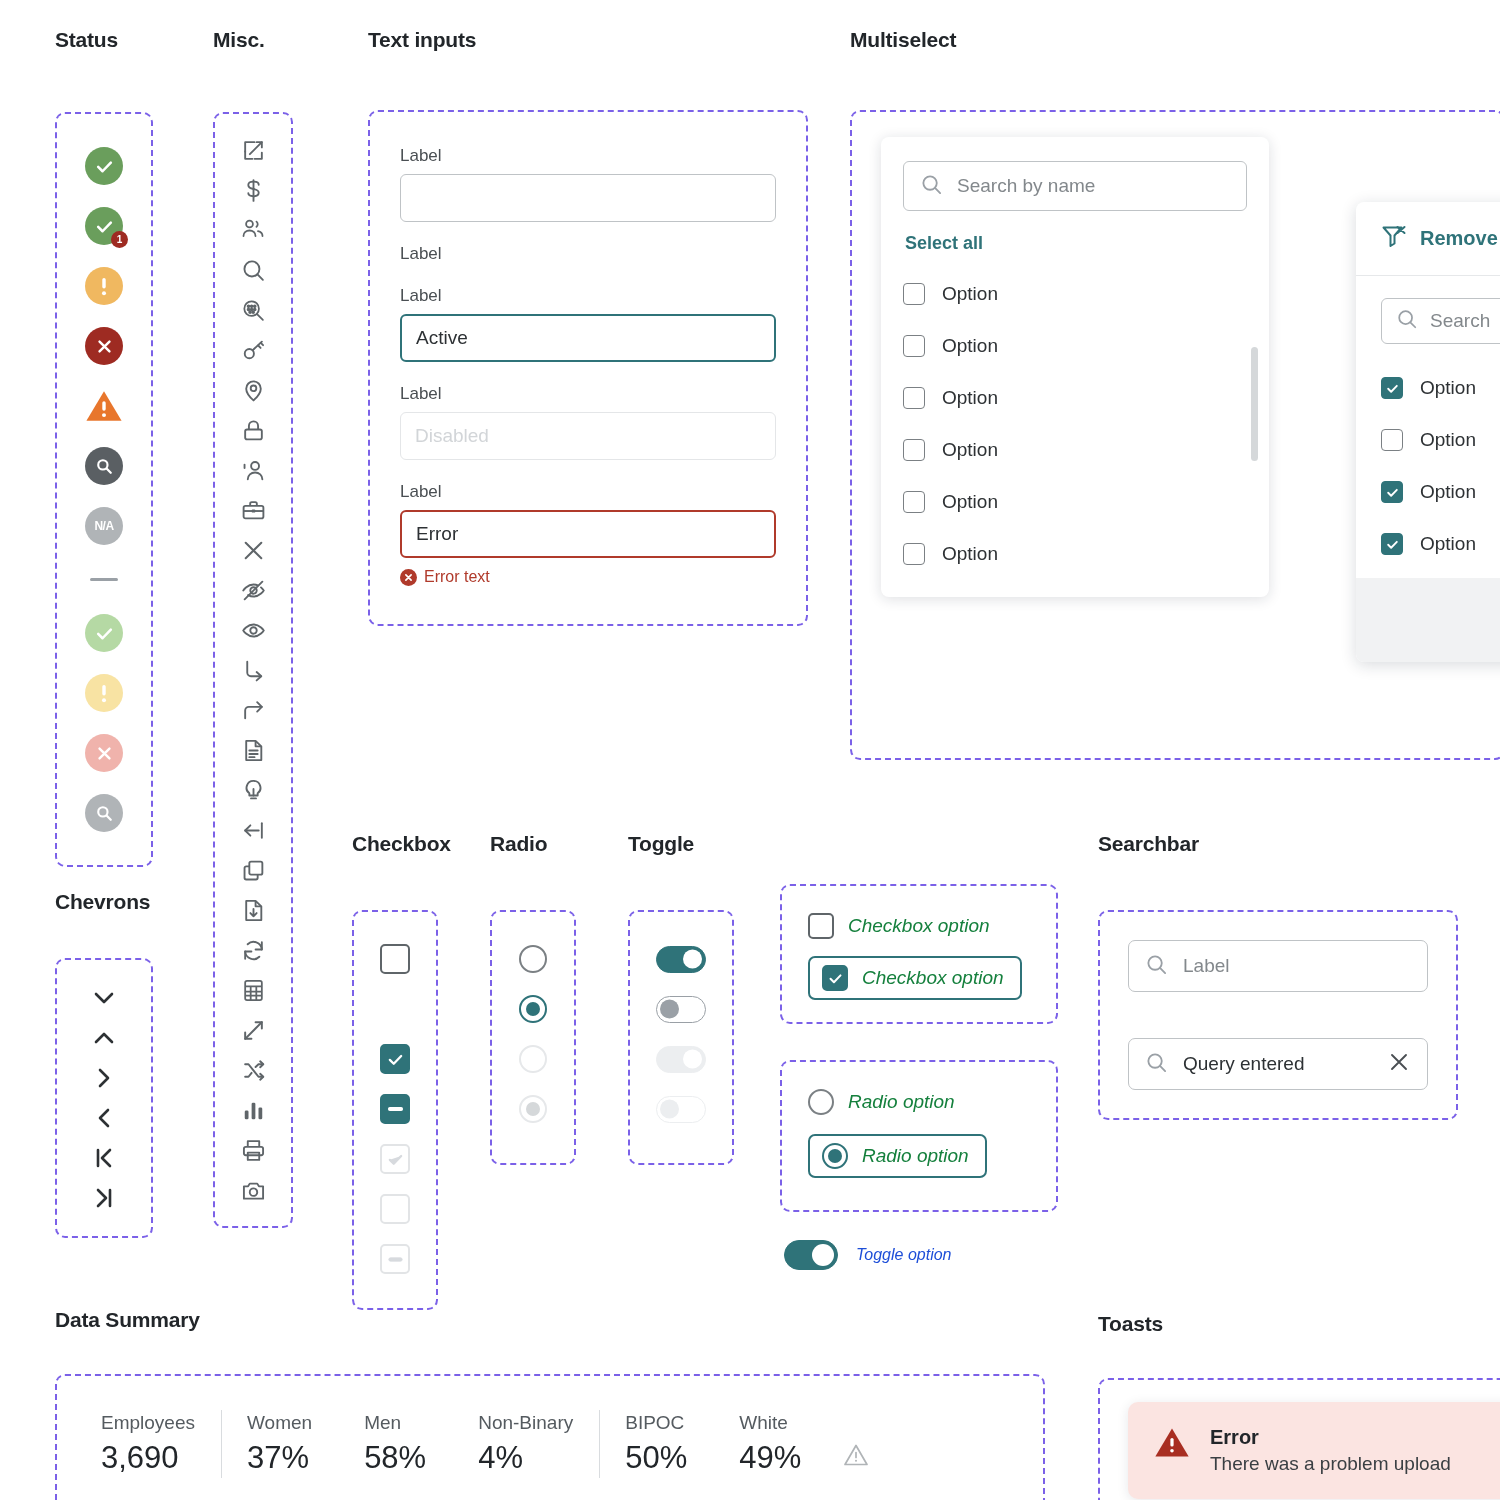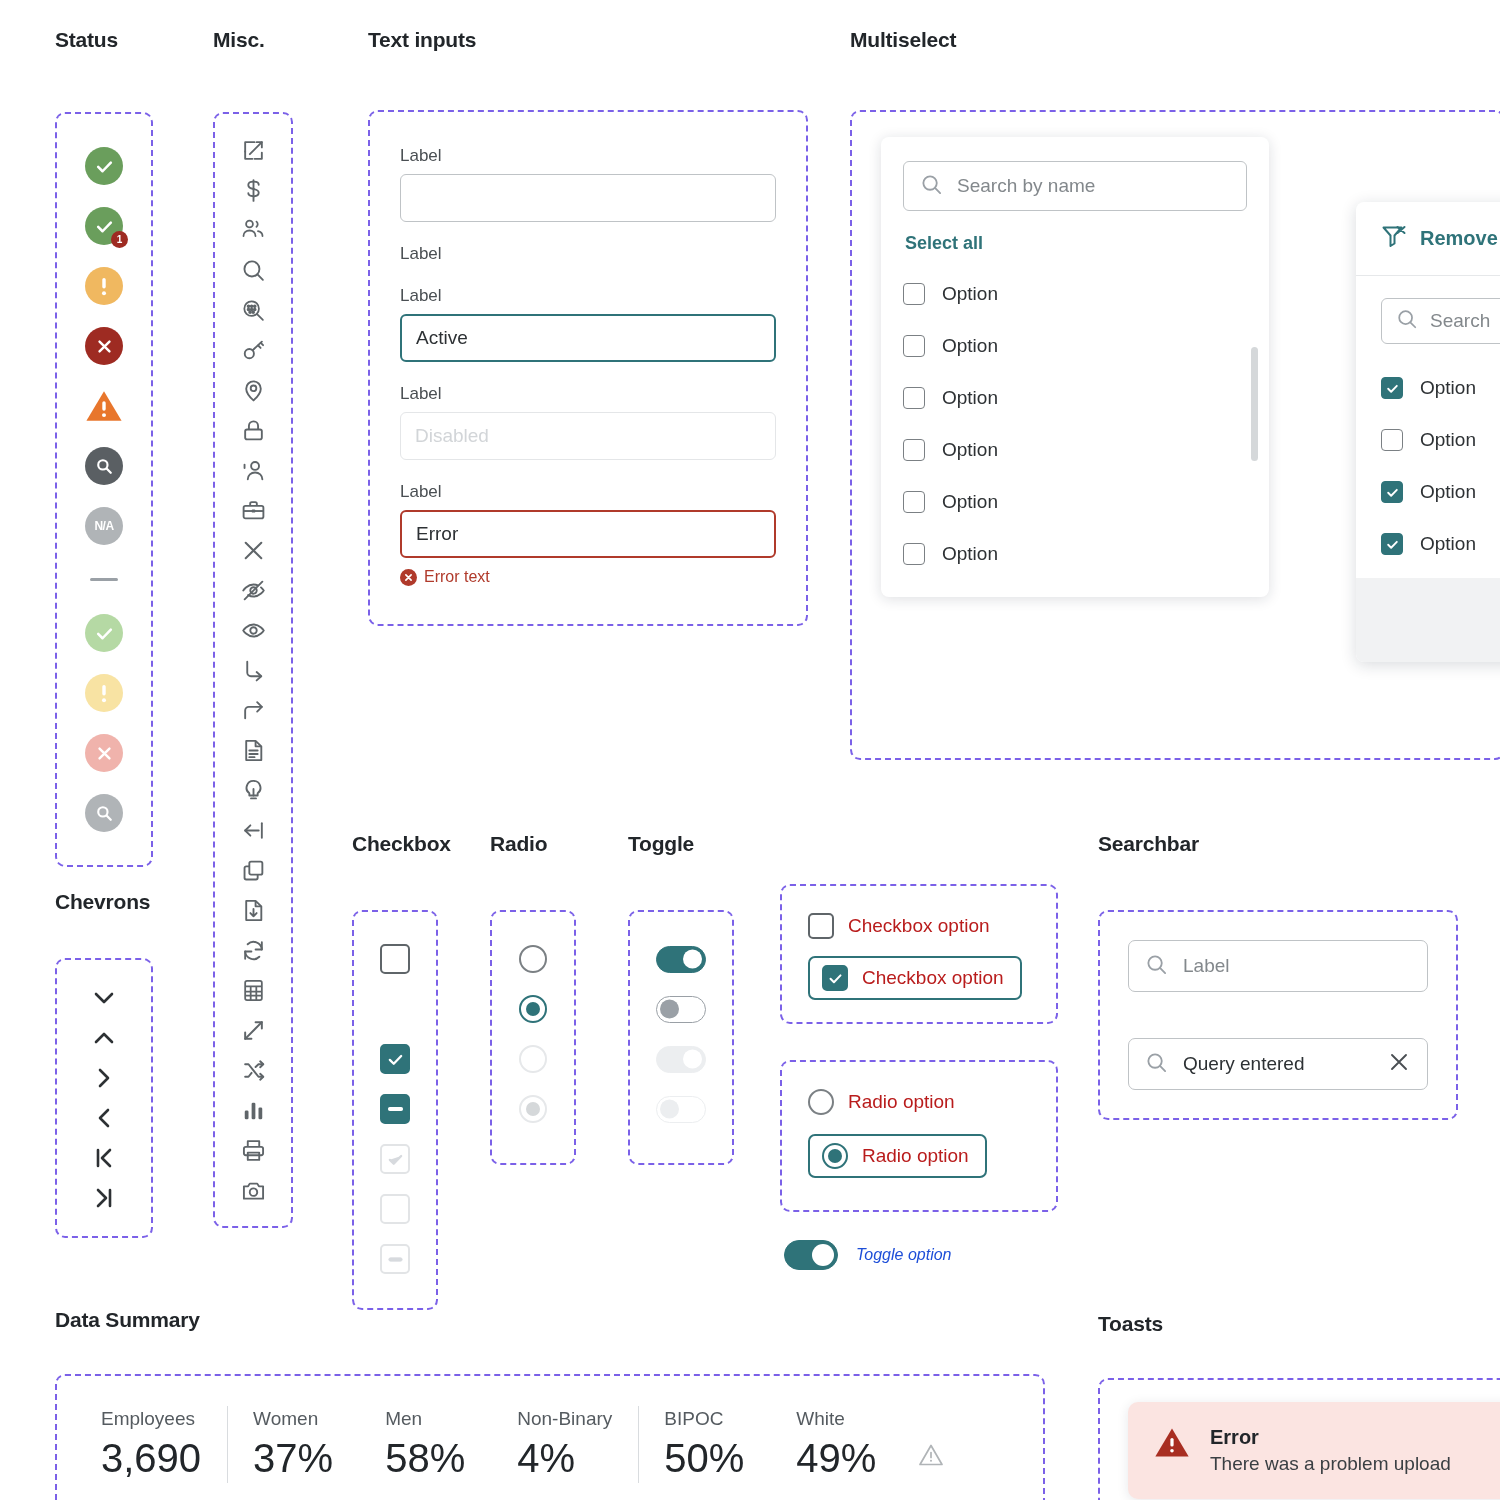--- a/index.html
+++ b/index.html
@@ -144,21 +144,21 @@
   .tgl.dis-on i { right:3px; background:#fff; }
   .tgl.dis-off { background:#fff; border-color:#eceef0; }
   .tgl.dis-off i { left:3px; background:#eceef0; }
 
   
   #cbopt-box { position:absolute; left:780px; top:884px; width:278px; height:140px;
      padding: 18px 26px; }
   #rdopt-box { position:absolute; left:780px; top:1060px; width:278px; height:152px;
      padding: 18px 26px; }
   .opt-line { display:flex; align-items:center; gap:14px; height:44px; font-size:19px;
-     color:#b91c1c; }
+     color:#15803d;font-style:italic; }
   .opt-line.boxed { border: 2px solid #2f7379; border-radius:7px; padding: 0 16px 0 12px;
      height: 44px; display:inline-flex; width: fit-content; }
   #tgopt { position:absolute; left:784px; top:1240px; display:flex; align-items:center; gap:18px; }
   #tgopt .tgl { width: 54px; height: 30px; }
   #tgopt .tgl i { width: 22px; height: 22px; }
   #tgopt .tlabel { font-size: 16px; color:#1d4ed8;font-style:italic; }
 
   
   #sb-col { position:absolute; left:1098px; top:832px; width:360px; }
   #sb-box { margin-top: 54px; padding: 28px 28px; }
@@ -170,21 +170,21 @@
   .sb.focus { border:2px solid #2f7379; }
   .sb .txt { font-size:19px; color:#2d3134; flex:1; }
   .sb .txt.placeholder { color:#83888c; }
 
   
   #ds-col { position:absolute; left:55px; top:1308px; width: 990px; }
   #ds-box { margin-top: 42px; height: 140px; padding: 26px 24px; display:flex;
      align-items:center; }
   .ds-cell { padding: 0 26px; position:relative; }
   .ds-cell .k { font-size:19px; color:#555b60; margin-bottom:6px; white-space:nowrap; }
-  .ds-cell .v { font-size:40px; color:#22262a; }
+  .ds-cell .v { font-size:31px; color:#22262a; }
   .ds-cell.div::before { content:""; position:absolute; left:0; top:-2px; bottom:-2px;
      width:1px; background:#d9dcdf; }
 
   
   #toast-col { position:absolute; left:1098px; top:1312px; width: 430px; }
   #toast-box { margin-top: 42px; height: 160px; padding: 22px 0 0 28px; position:relative;
      overflow:hidden; }
   .toast {
     background: #fbe4e1; border-radius: 10px; padding: 24px 26px;
     display:flex; gap: 20px; width: 480px;

